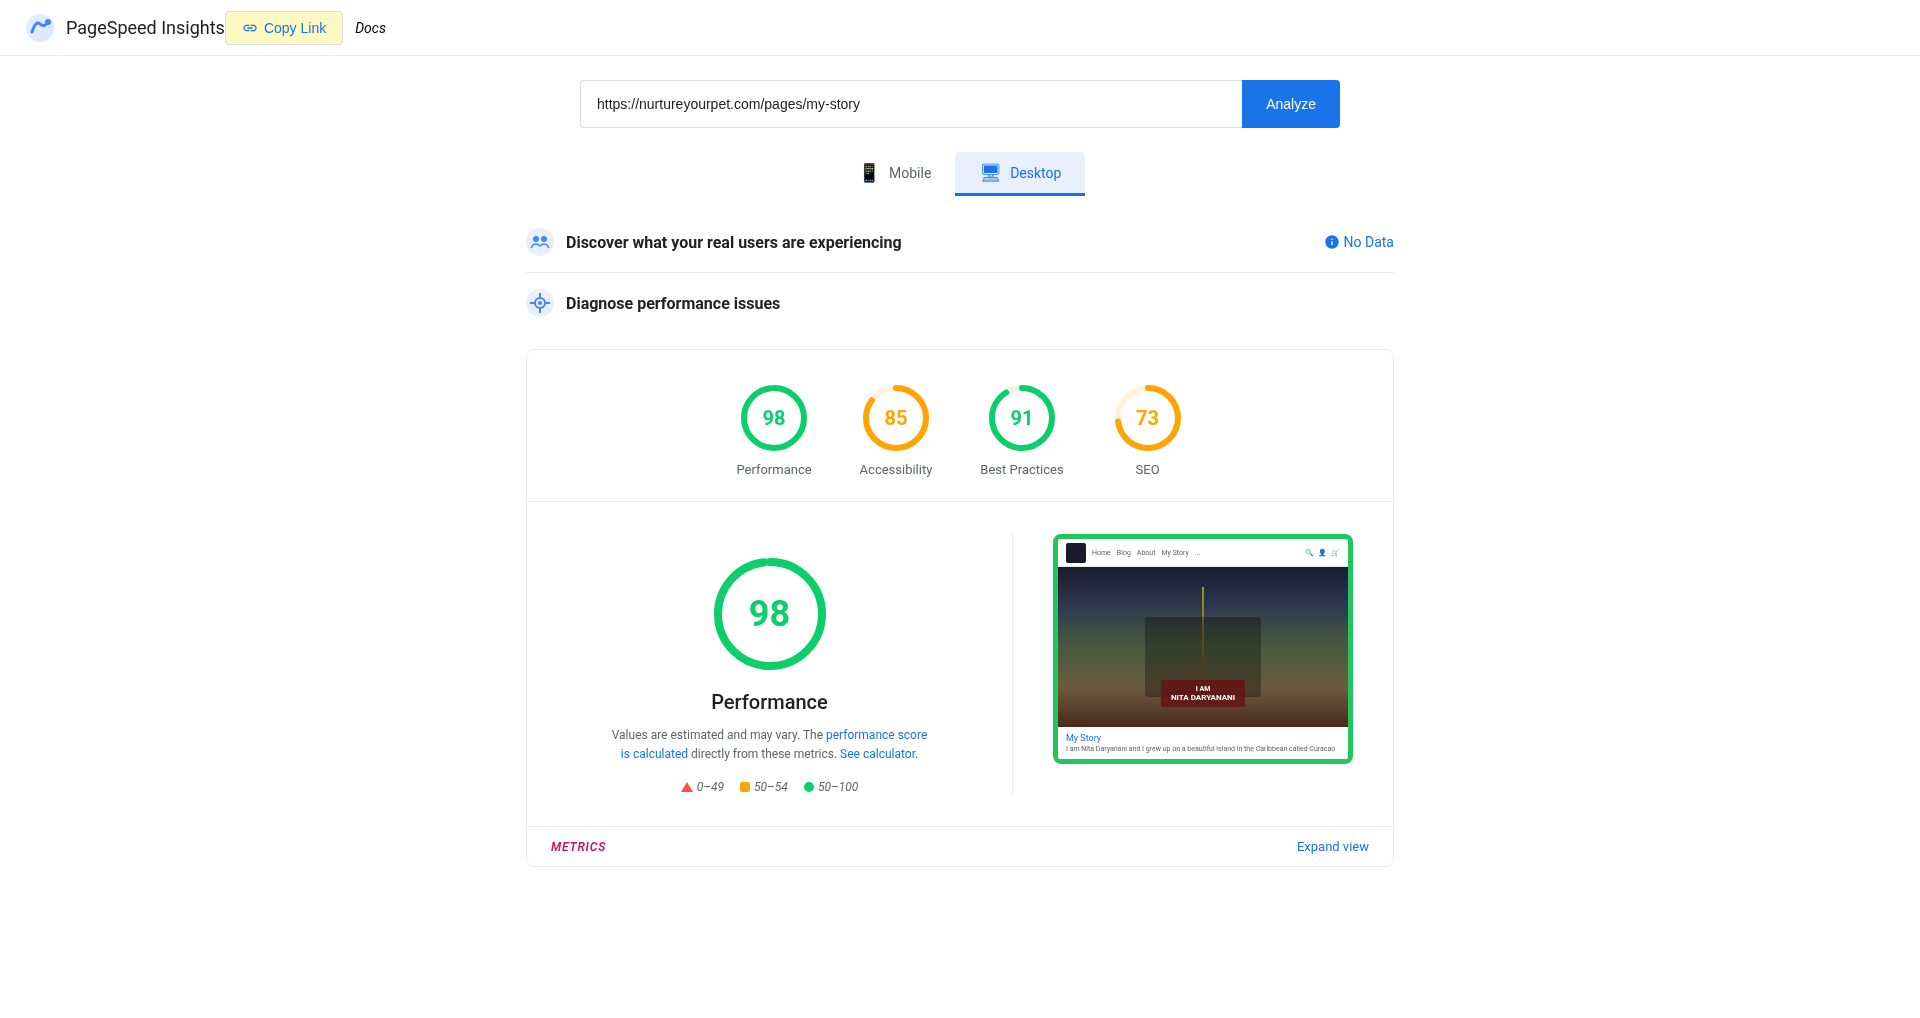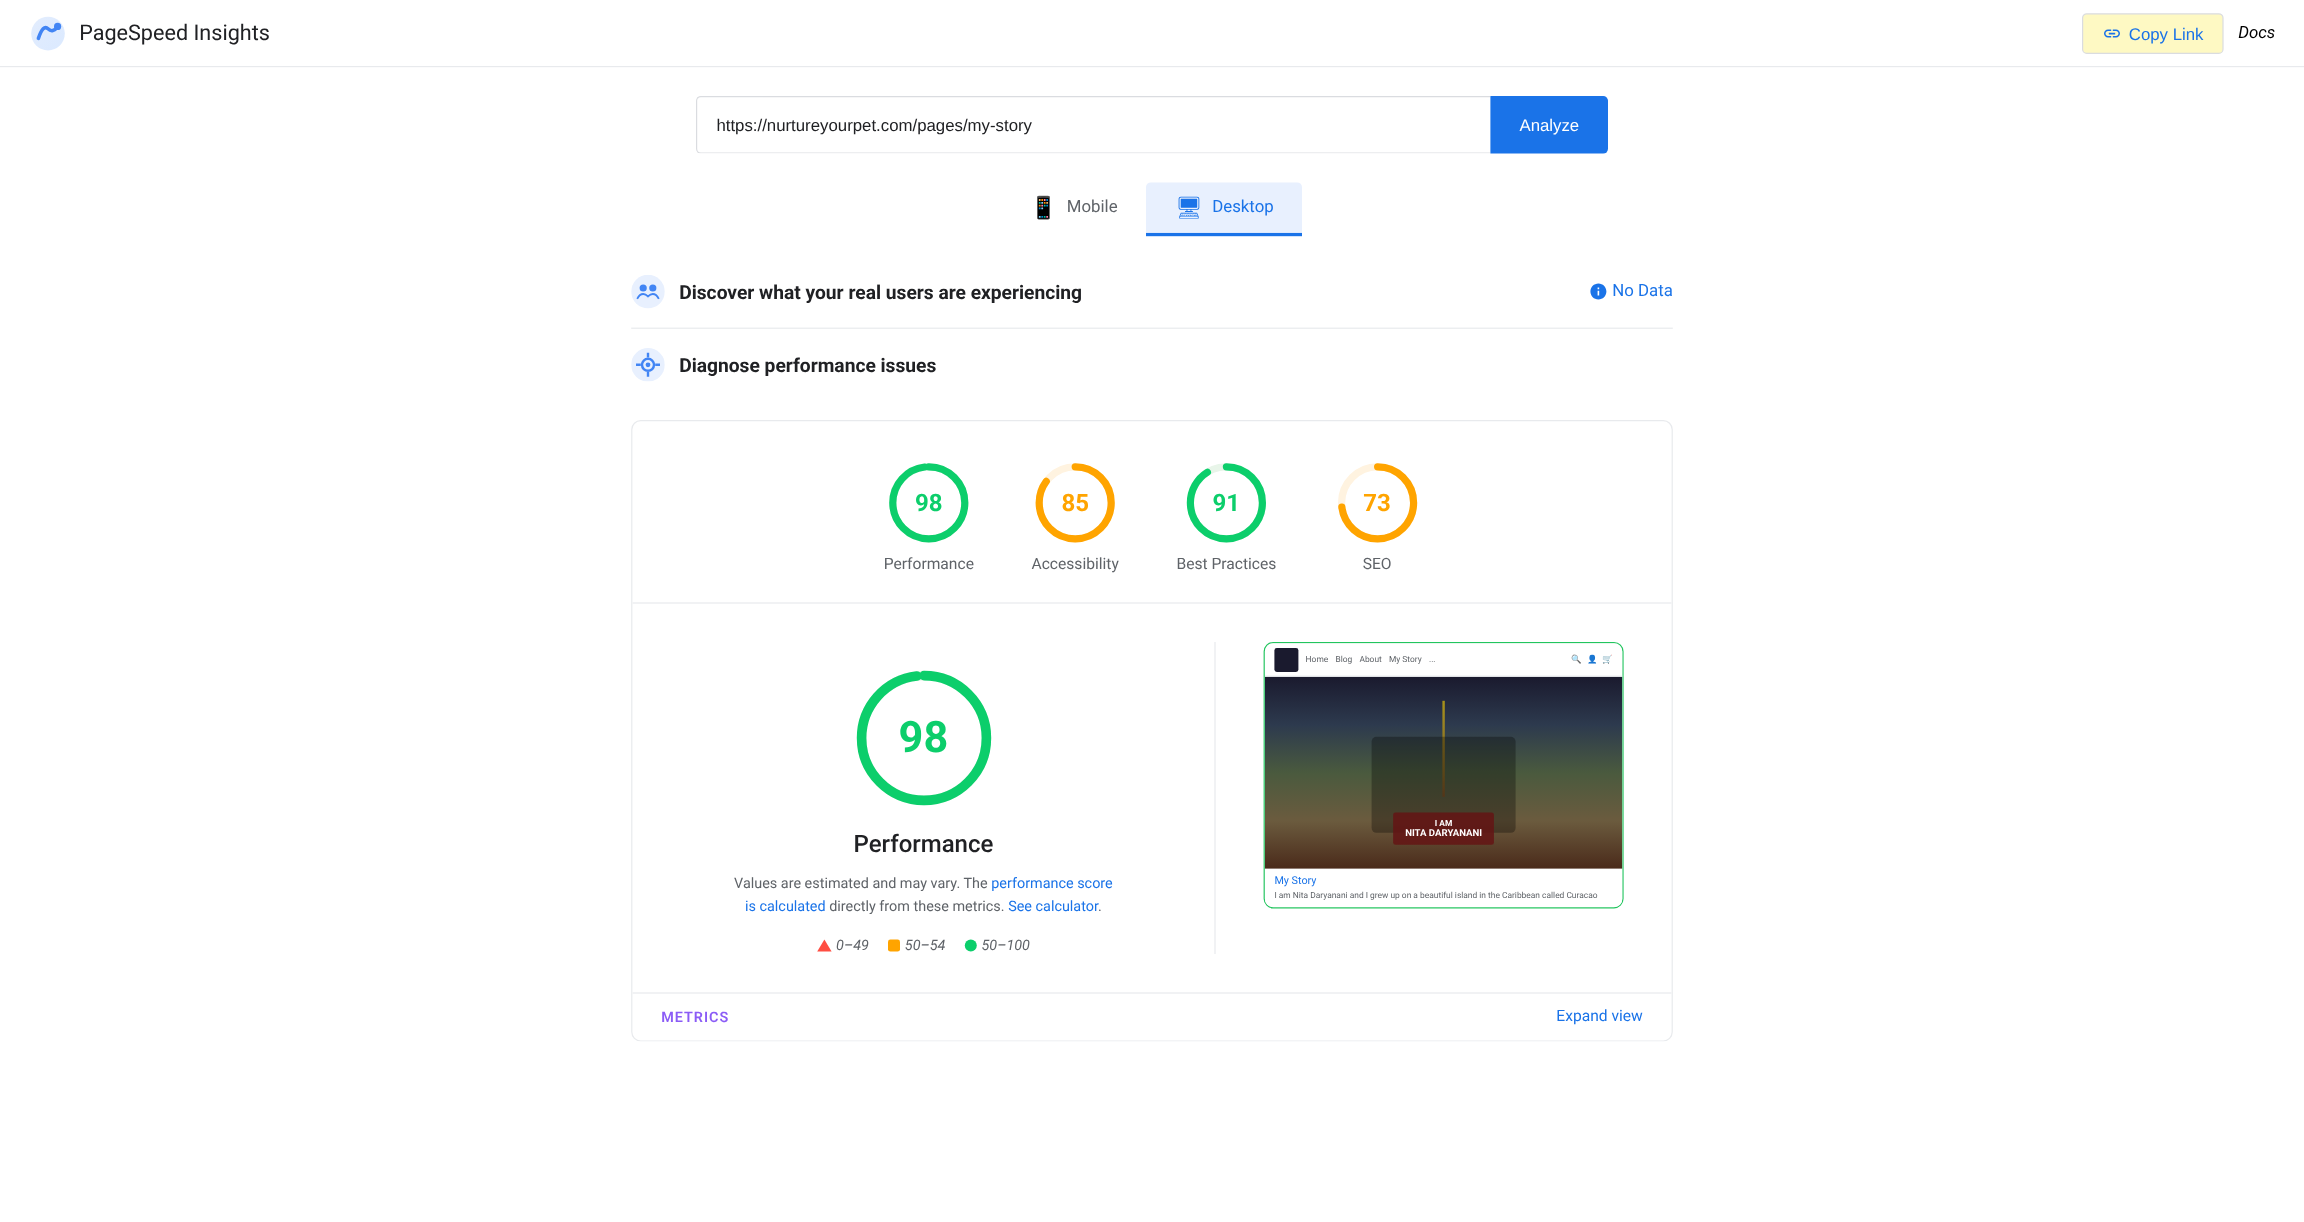--- a/index.html
+++ b/index.html
@@ -7,21 +7,20 @@
       font-family: 'Google Sans', Roboto, Arial, sans-serif;
       background: #fff;
       color: #202124;
       font-size: 14px;
     }
 
     
     .header {
       display: flex;
       align-items: center;
-      justify-content: space-between;
       padding: 10px 24px;
       border-bottom: 1px solid #e8eaed;
       height: 56px;
     }
     .header-left {
       display: flex;
       align-items: center;
       gap: 10px;
     }
     .logo-icon {
@@ -281,21 +280,21 @@
       border-radius: 2px;
     }
 
     
     .detail-right {
       width: 300px;
       display: flex;
       flex-direction: column;
     }
     .preview-box {
-      border: 1px solid #22c55e;
+      border: 5px solid #22c55e;
       border-radius: 8px;
       overflow: hidden;
       background: #f8f9fa;
     }
     .preview-nav {
       background: #fff;
       height: 28px;
       display: flex;
       align-items: center;
       padding: 0 8px;
@@ -344,23 +343,24 @@
     .metrics-footer {
       display: flex;
       justify-content: space-between;
       align-items: center;
       padding: 12px 24px;
       border-top: 1px solid #e8eaed;
     }
     .metrics-label {
       font-size: 12px;
       font-weight: 600;
-      color: #8b5cf6;
+      color: #be185d;
       letter-spacing: 0.8px;
       text-transform: uppercase;
+      font-style: italic;
     }
     .expand-view {
       font-size: 13px;
       color: #1a73e8;
       cursor: pointer;
     }
   </style>
 </head>
 <body>
 

